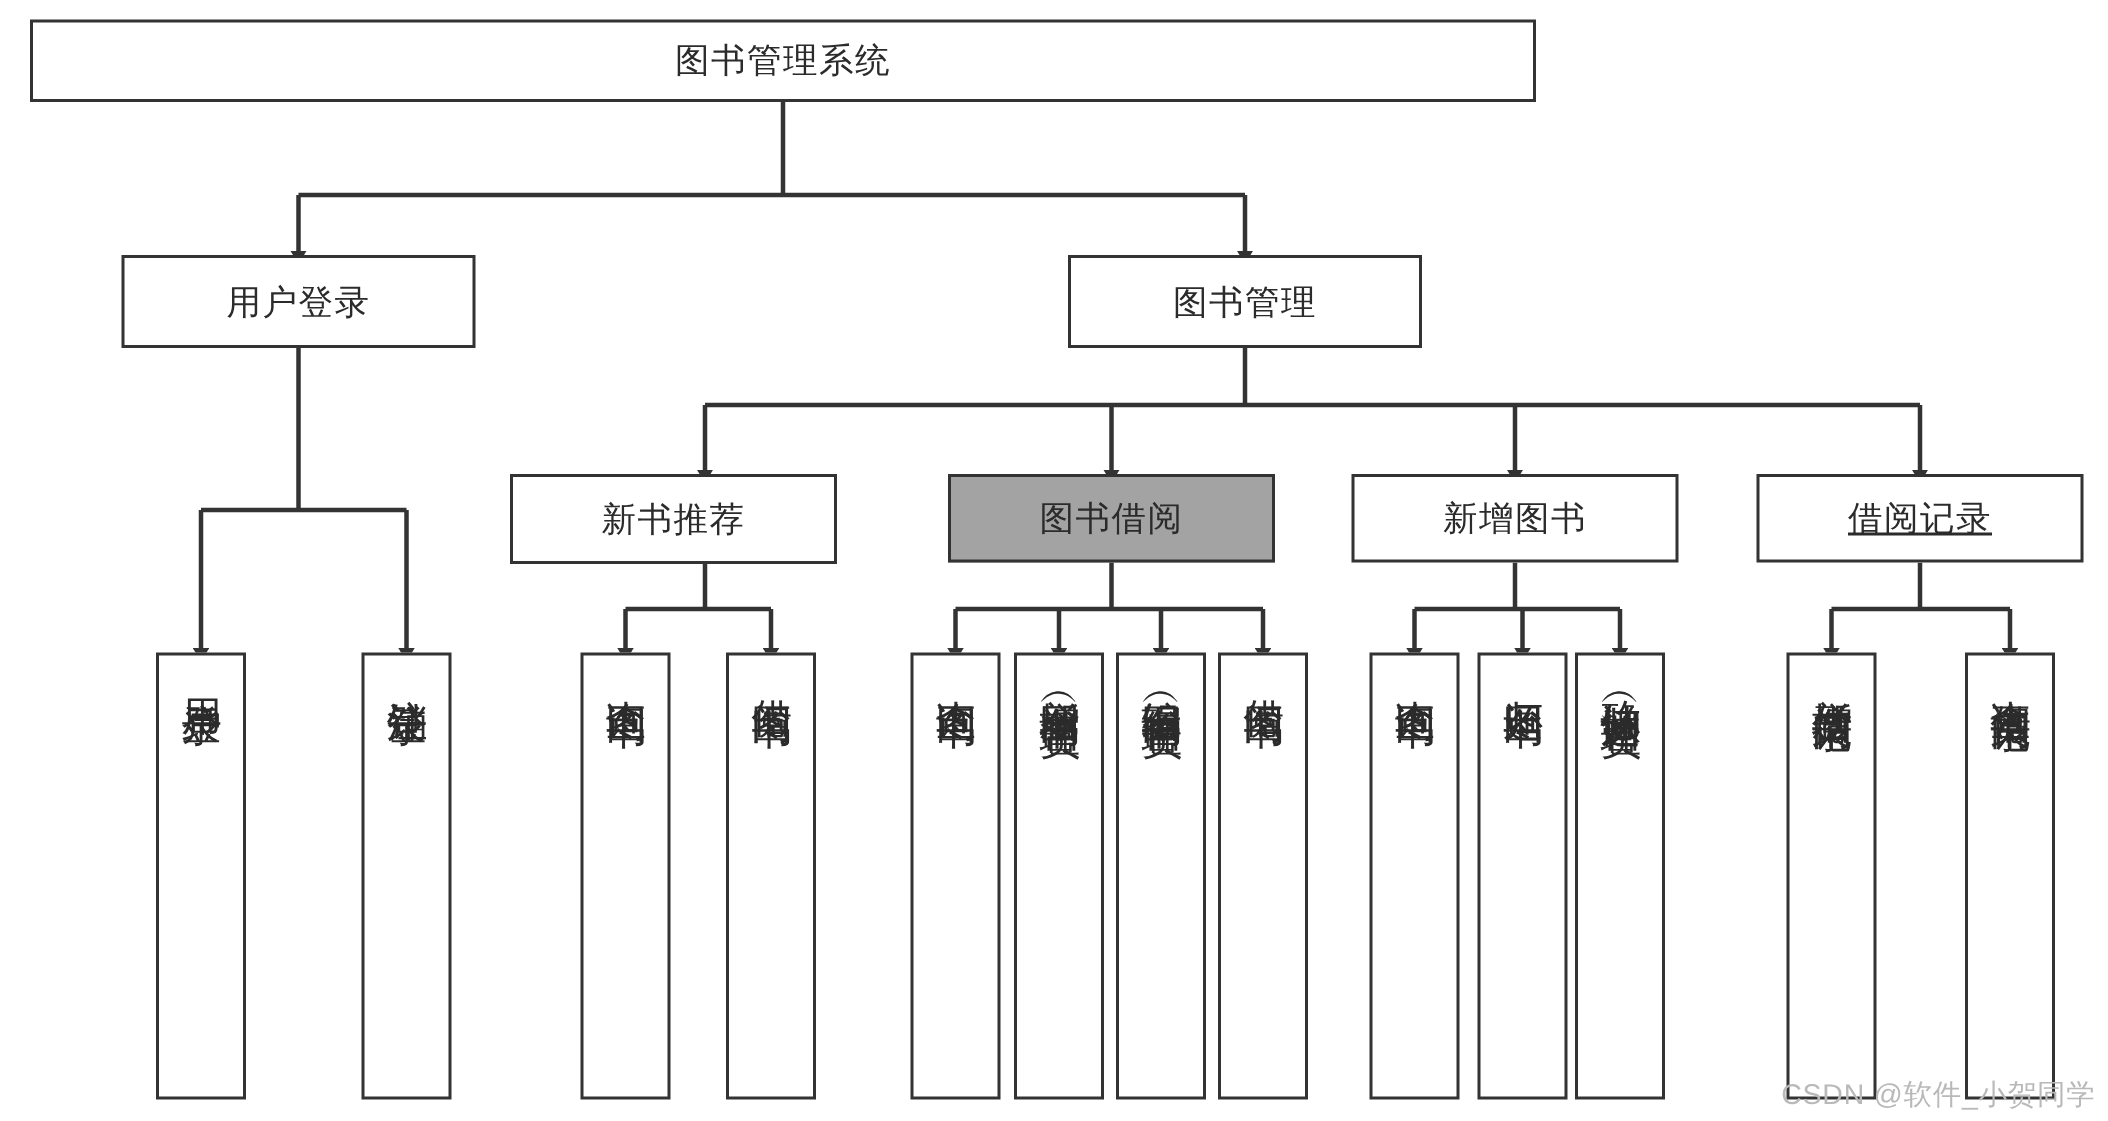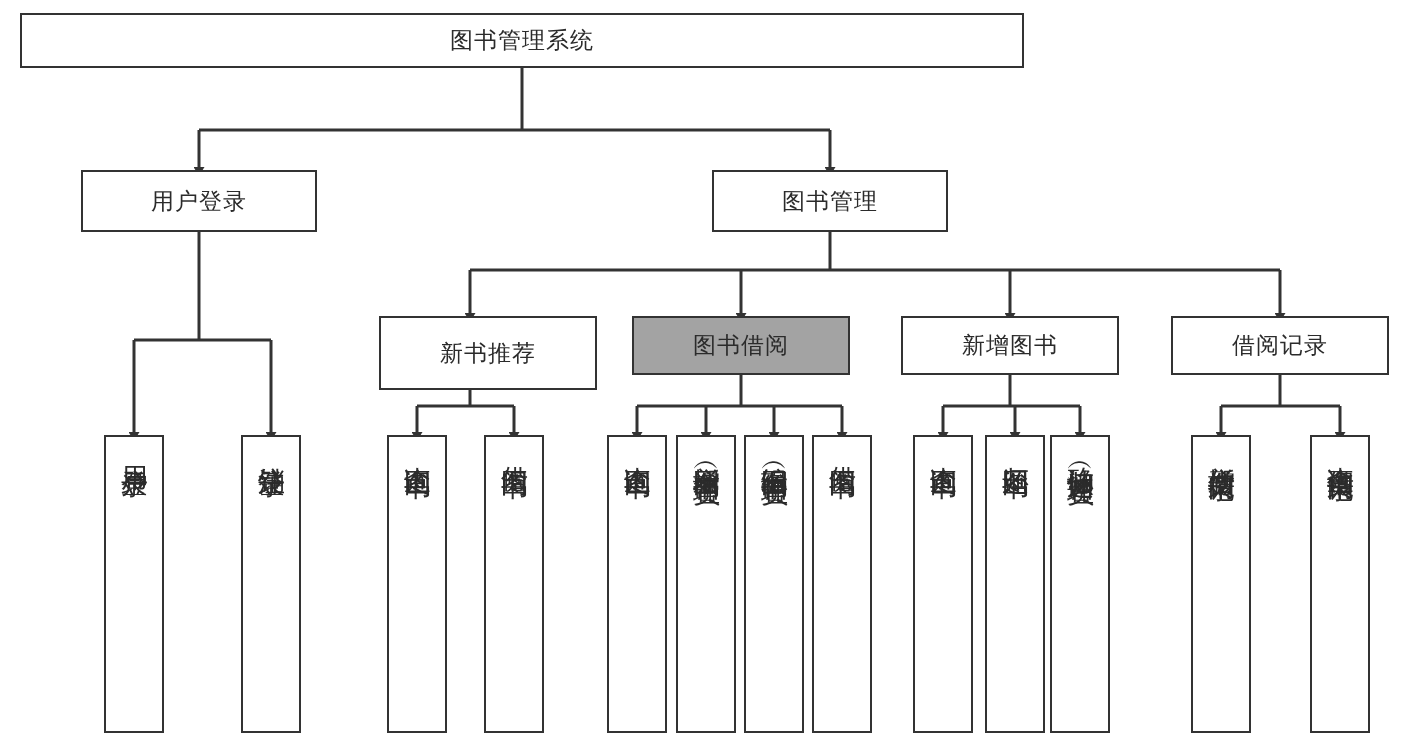--- a/index.html
+++ b/index.html
@@ -114,30 +114,30 @@
   <div id="nodes-layer">
       <div class="node h" style="left: 20px; top: 13px; width: 1004px; height: 55px; border-color: rgb(51, 51, 51); background: rgb(255, 255, 255);">
         <span class="label">图书管理系统</span>
       </div>
       <div class="node h" style="left: 81px; top: 170px; width: 236px; height: 62px; border-color: rgb(51, 51, 51); background: rgb(255, 255, 255);">
         <span class="label">用户登录</span>
       </div>
       <div class="node h" style="left: 712px; top: 170px; width: 236px; height: 62px; border-color: rgb(51, 51, 51); background: rgb(255, 255, 255);">
         <span class="label">图书管理</span>
       </div>
-      <div class="node h" style="left: 379px; top: 316px; width: 218px; height: 74px; border-color: rgb(51, 51, 51); background: rgb(255, 255, 255);">
+      <div class="node h" style="left: 340px; top: 316px; width: 218px; height: 60px; border-color: rgb(51, 51, 51); background: rgb(255, 255, 255);">
         <span class="label">新书推荐</span>
       </div>
       <div class="node h" style="left: 632px; top: 316px; width: 218px; height: 59px; border-color: rgb(51, 51, 51); background: #a3a3a3;">
         <span class="label">图书借阅</span>
       </div>
       <div class="node h" style="left: 901px; top: 316px; width: 218px; height: 59px; border-color: rgb(51, 51, 51); background: rgb(255, 255, 255);">
         <span class="label">新增图书</span>
       </div>
-      <div class="node h" style="left: 1171px; top: 316px; width: 218px; height: 59px; border-color: rgb(51, 51, 51); background: rgb(255, 255, 255);">
+      <div class="node h" style="left: 1171px; top: 316px; width: 218px; height: 59px; border-color: rgb(51, 51, 51); background: rgb(255, 255, 255); text-decoration: underline;">
         <span class="label">借阅记录</span>
       </div>
       <div class="node v" style="left: 104px; top: 435px; width: 60px; height: 298px; border-color: rgb(51, 51, 51); background: rgb(255, 255, 255);">
         <span class="vtext">用户登录</span>
       </div>
       <div class="node v" style="left: 241px; top: 435px; width: 60px; height: 298px; border-color: rgb(51, 51, 51); background: rgb(255, 255, 255);">
         <span class="vtext">注销登录</span>
       </div>
       <div class="node v" style="left: 387px; top: 435px; width: 60px; height: 298px; border-color: rgb(51, 51, 51); background: rgb(255, 255, 255);">
         <span class="vtext">查询图书</span>
@@ -167,13 +167,14 @@
         <span class="vtext">确认归还（管理员）</span>
       </div>
       <div class="node v" style="left: 1191px; top: 435px; width: 60px; height: 298px; border-color: rgb(51, 51, 51); background: rgb(255, 255, 255);">
         <span class="vtext">新增借阅记录</span>
       </div>
       <div class="node v" style="left: 1310px; top: 435px; width: 60px; height: 298px; border-color: rgb(51, 51, 51); background: rgb(255, 255, 255);">
         <span class="vtext">查询借阅记录</span>
       </div>
     </div>
 
+  <div id="watermark">CSDN @软件_小贺同学</div>
 </div>
 
 </body></html>

